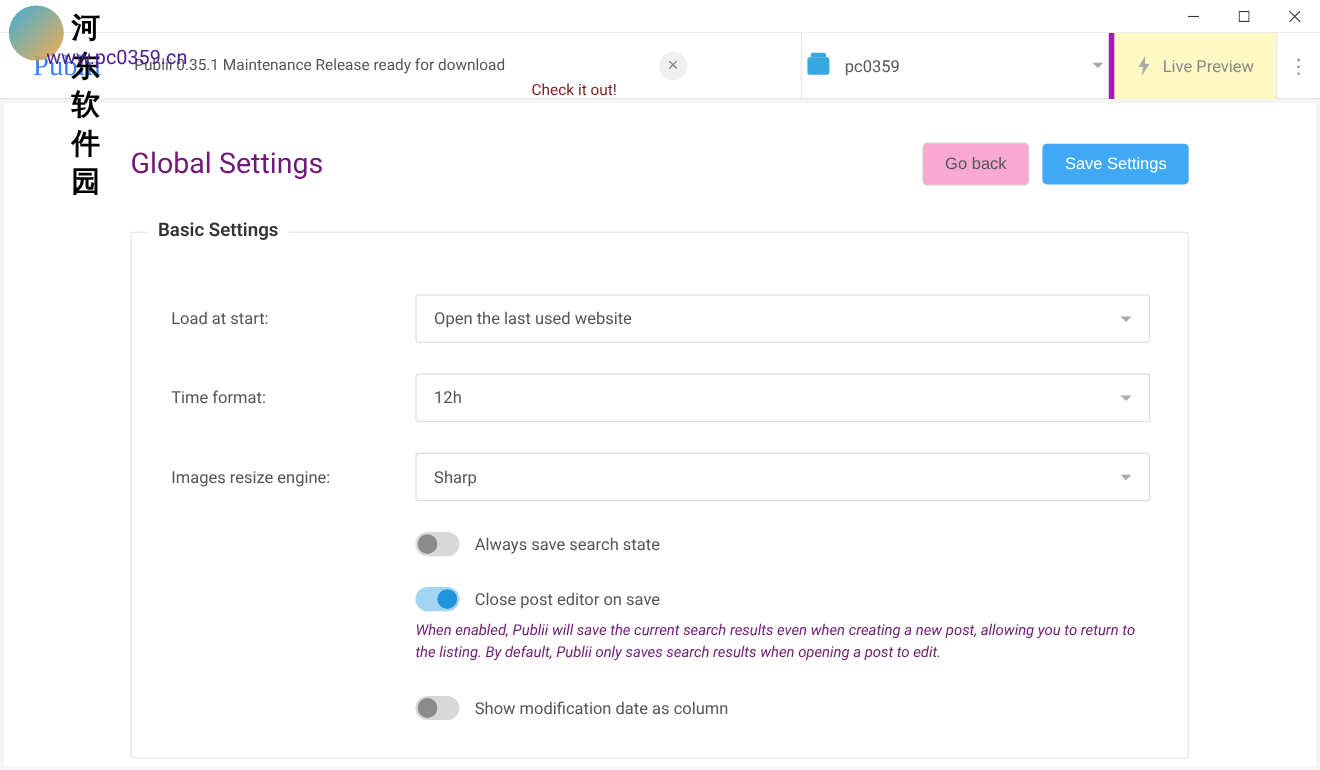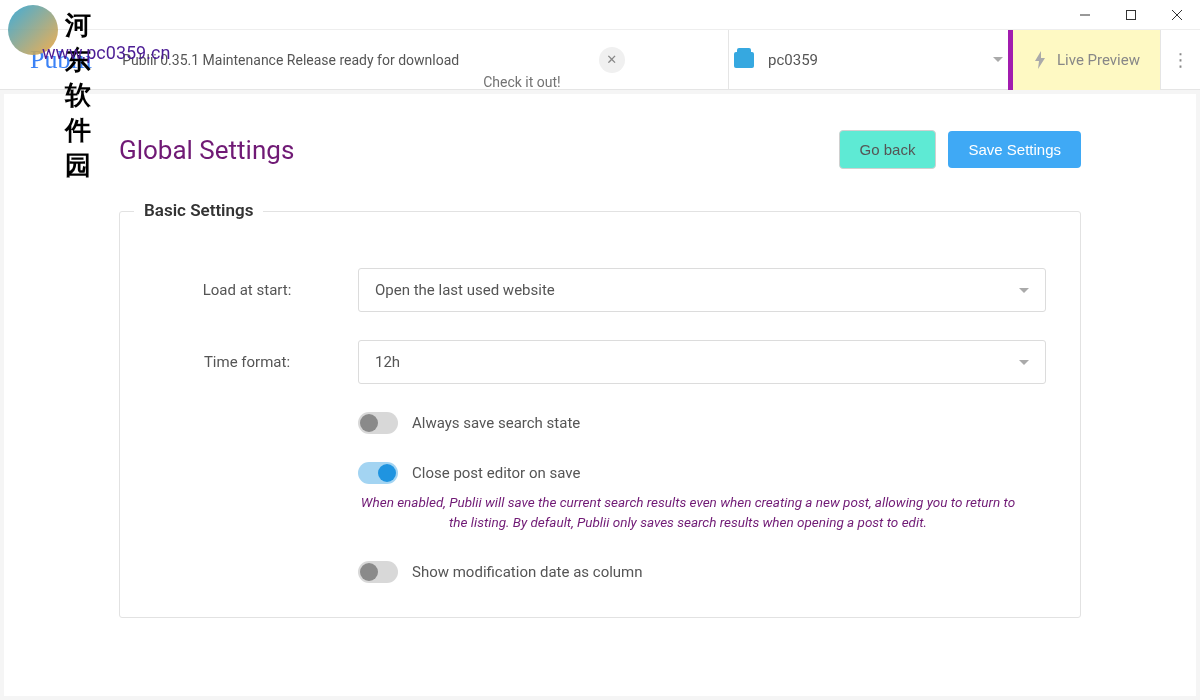--- a/index.html
+++ b/index.html
@@ -64,21 +64,21 @@
 }
 .notif {
   flex: 0 0 auto;
   display: flex;
   align-items: center;
   color: #555;
   font-size: 14px;
   margin-left: 10px;
   gap: 20px;
 }
-.notif a { color: #737373; text-decoration: none; margin-left: 4px; margin-top: 44px; }
+.notif a { color: #7f1d1d; text-decoration: none; margin-left: 4px; margin-top: 44px; }
 .notif-close {
   margin-left: 18px;
   width: 26px; height: 26px;
   border-radius: 13px;
   background: #f0f0f0;
   display: flex; align-items: center; justify-content: center;
   color: #888; cursor: pointer;
   font-size: 13px;
 }
 .spacer { flex: 1; }
@@ -143,35 +143,34 @@
   flex: 1;
 }
 .btn {
   padding: 10px 20px;
   border-radius: 4px;
   font-size: 15px;
   cursor: pointer;
   border: none;
 }
 .btn-outline {
-  background: #5eead4;
+  background: #f9a8d4;
   border: 1px solid #d0d0d0;
   color: #555;
   margin-right: 12px;
 }
 .btn-primary {
   background: #3fa9f5;
   color: #fff;
 }
 .fieldset {
   border: 1px solid #e2e2e2;
   border-radius: 3px;
-  padding: 28px 34px 34px 16px;
+  padding: 28px 34px 34px 36px;
   position: relative;
-  text-align: center;
 }
 .fieldset-legend {
   position: absolute;
   top: -12px; left: 14px;
   background: #fff;
   padding: 0 10px;
   font-size: 17px;
   font-weight: 600;
   color: #333;
 }
@@ -309,20 +308,27 @@
     </div>
 
     <div class="field-row">
       <div class="field-label">Time format:</div>
       <div class="select">
         <span>12h</span>
         <div class="chev"></div>
       </div>
     </div>
 
+    <div class="field-row">
+      <div class="field-label">Images resize engine:</div>
+      <div class="select">
+        <span>Sharp</span>
+        <div class="chev"></div>
+      </div>
+    </div>
 
     <div class="toggle-row">
       <div class="toggle off"></div>
       <div class="toggle-label">Always save search state</div>
     </div>
 
     <div class="toggle-row">
       <div class="toggle on"></div>
       <div class="toggle-label">Close post editor on save</div>
     </div>

